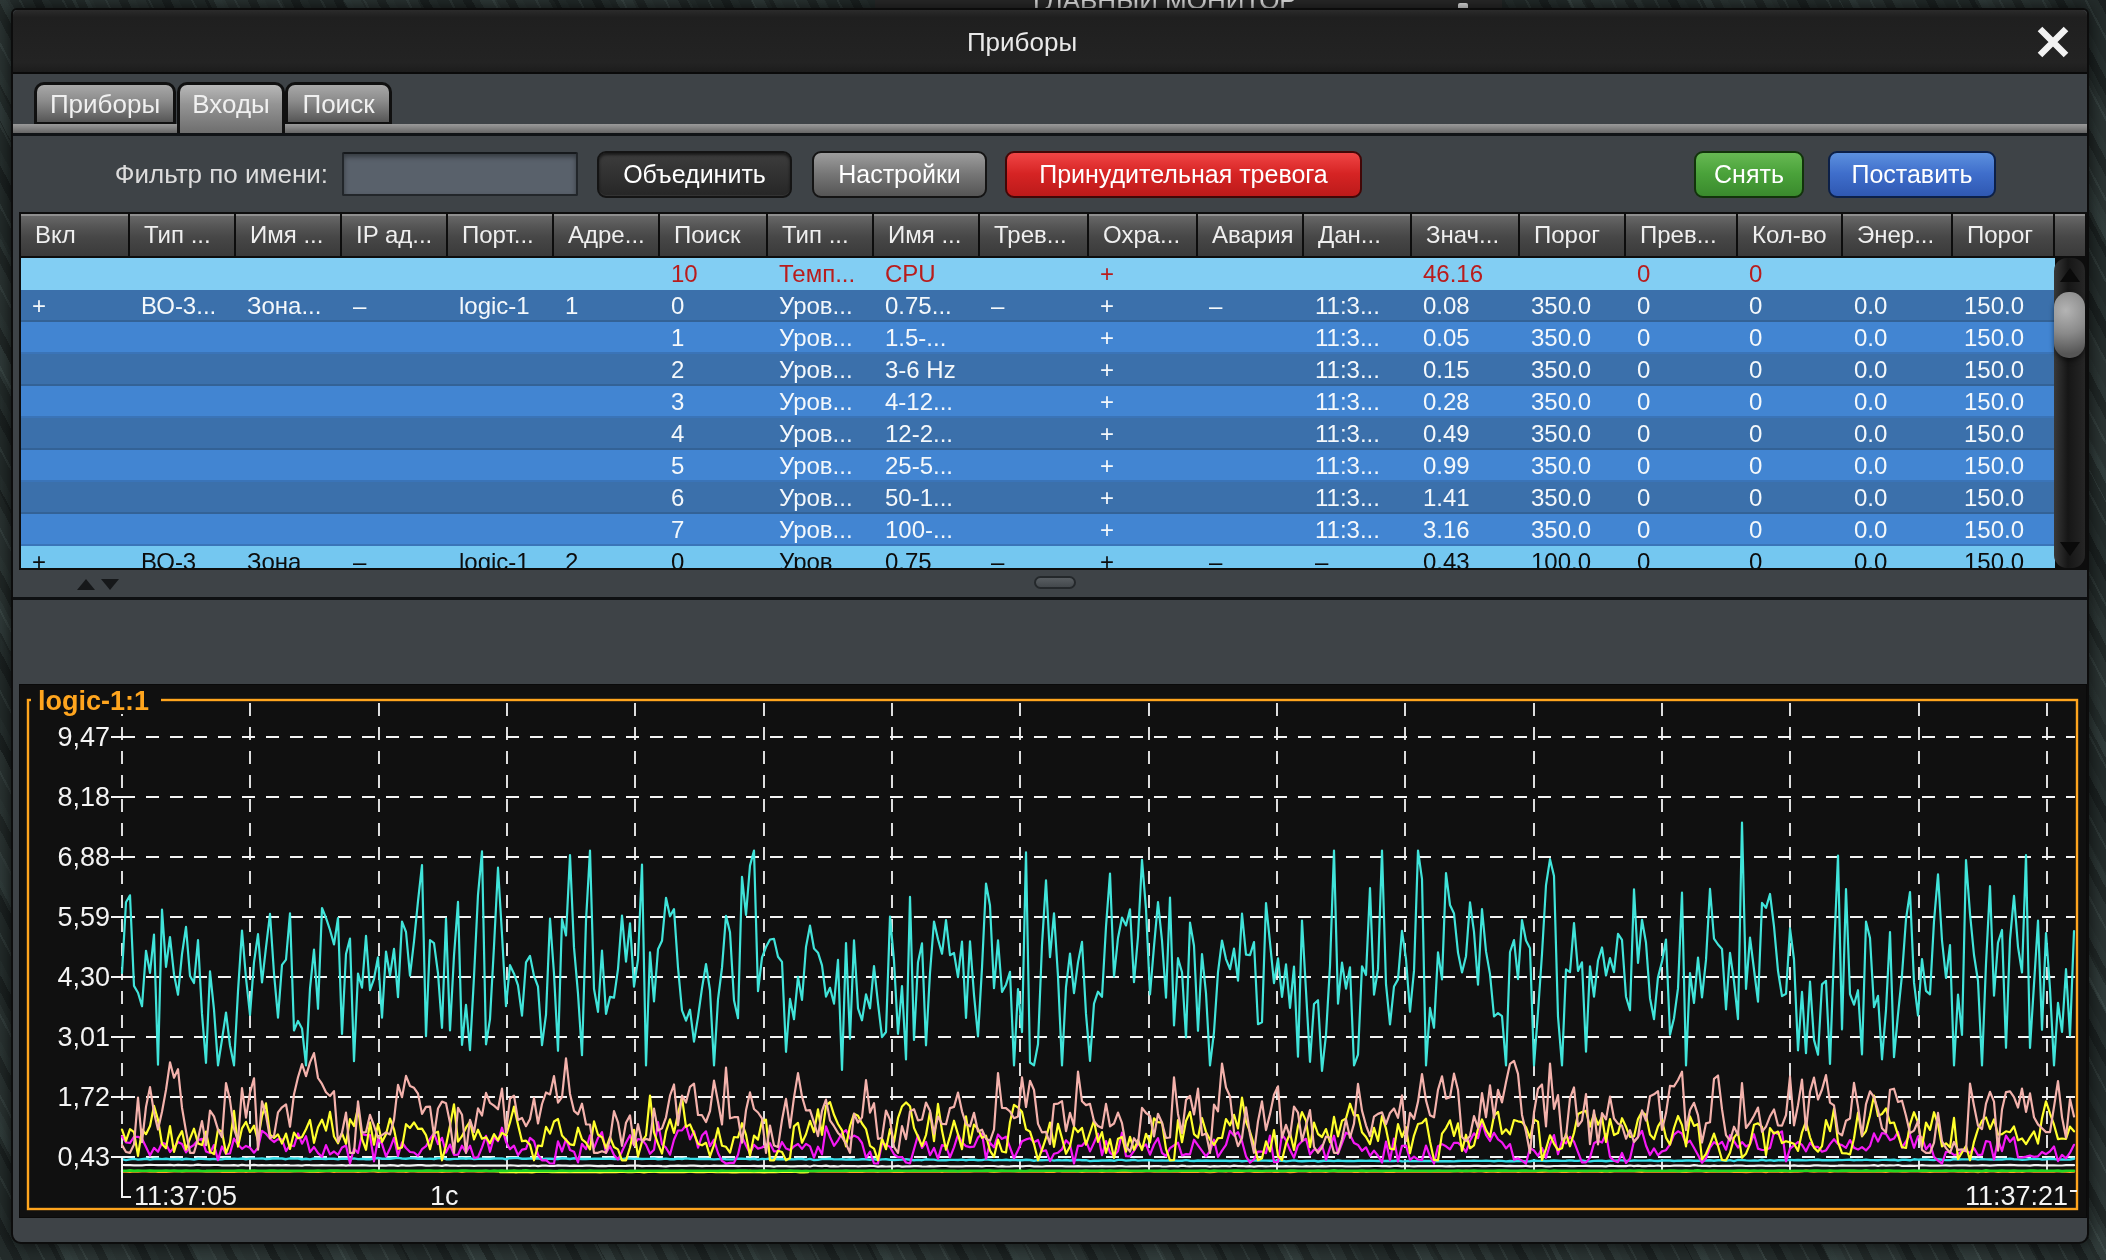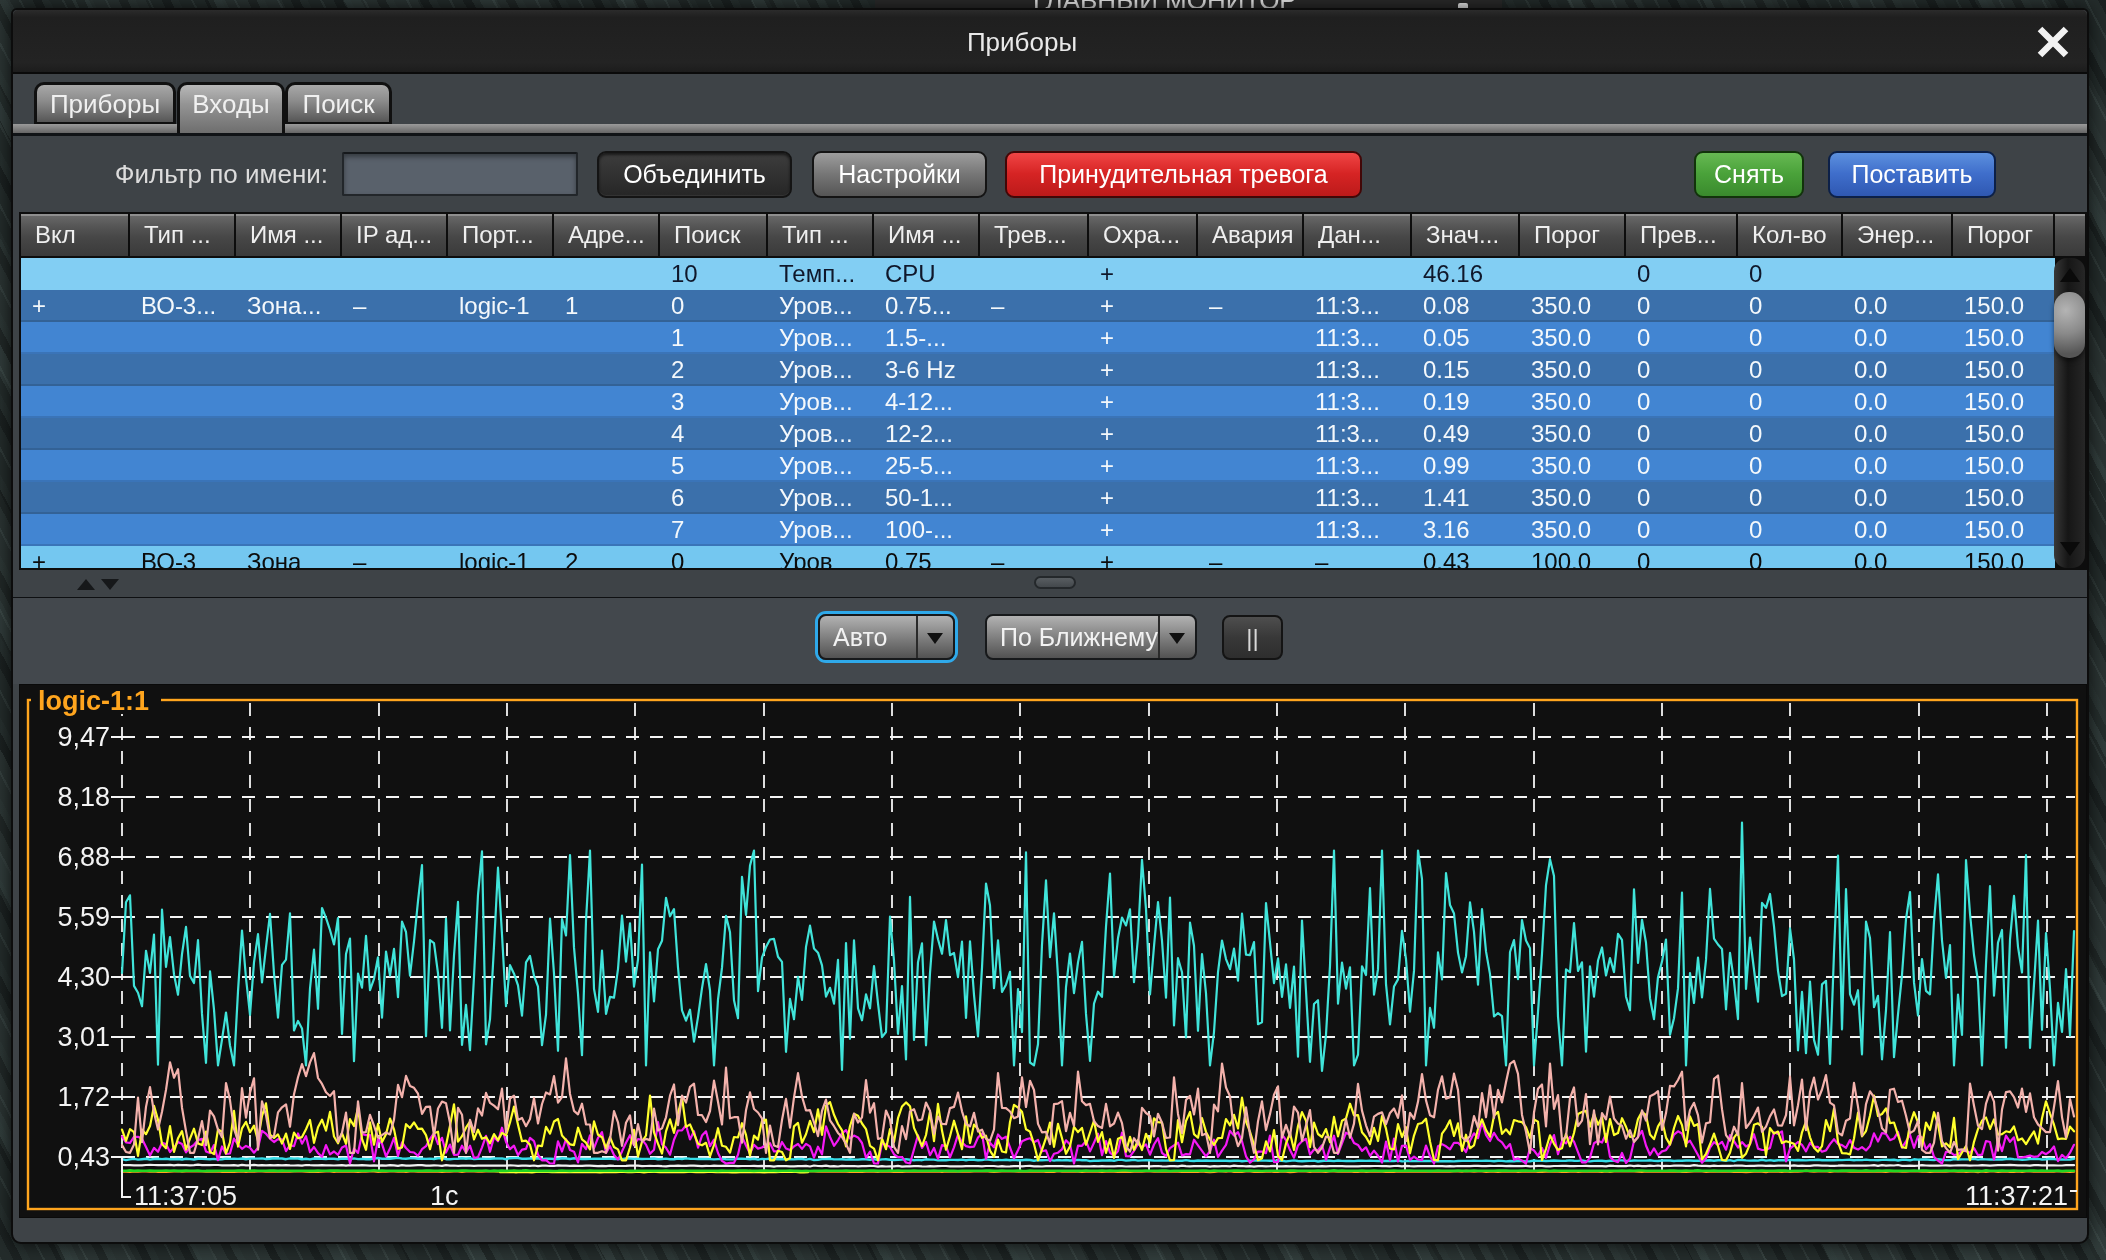--- a/index.html
+++ b/index.html
@@ -48,21 +48,21 @@
 
 .table { position:absolute; left:6px; top:202px; width:2068px; height:358px; background:#0d0d0d;
   border:2px solid #0d0d0d; overflow:hidden; }
 .thead { display:flex; height:42px; gap:2px; background:#0d0d0d; }
 .hc { background:linear-gradient(#6b6b6b,#555 30%,#474747 55%,#3a3a3a); color:#efefef; font-size:24px;
   line-height:42px; padding-left:14px; flex:none; box-shadow:inset 0 2px 0 rgba(255,255,255,0.25); }
 .hstub { flex:1; }
 .tbody { position:absolute; left:0px; top:44px; width:2034px; }
 .trow { display:flex; gap:2px; height:32px; font-size:24px; line-height:31px; }
 .bc { flex:none; padding-left:11px; overflow:hidden; white-space:nowrap; }
-.lt  { background:#82cef3; color:#0f172a; }
+.lt  { background:#82cef3; color:#b91c1c; }
 .lt2 { background:#74c7f0; color:#0c0c0c; }
 .d1  { background:#3b70ab; color:#f4f8fb; box-shadow:inset 0 -2px 0 rgba(0,0,0,0.12); }
 .d2  { background:#4285d2; color:#f4f8fb; box-shadow:inset 0 -2px 0 rgba(0,0,0,0.12); }
 
 .vsb { position:absolute; right:0px; top:44px; width:31px; height:310px;
   background:linear-gradient(90deg,#383838,#161616 45%,#262626); border-radius:13px; }
 .vsb .up, .vsb .dn { position:absolute; left:0; width:31px; height:38px; }
 .vsb .up { top:0; } .vsb .dn { bottom:0; }
 .tri-u { width:0;height:0;border-left:10px solid transparent;border-right:10px solid transparent;border-bottom:14px solid #0a0a0a; margin:10px auto 0; }
 .tri-d { width:0;height:0;border-left:10px solid transparent;border-right:10px solid transparent;border-top:14px solid #0a0a0a; margin:12px auto 0; }
@@ -248,21 +248,21 @@
           <div class="bc" style="width:104px"></div>
           <div class="bc" style="width:104px"></div>
           <div class="bc" style="width:104px"></div>
           <div class="bc" style="width:106px">3</div>
           <div class="bc" style="width:104px">Уров...</div>
           <div class="bc" style="width:104px">4-12...</div>
           <div class="bc" style="width:107px"></div>
           <div class="bc" style="width:107px">+</div>
           <div class="bc" style="width:104px"></div>
           <div class="bc" style="width:106px">11:3...</div>
-          <div class="bc" style="width:106px">0.19</div>
+          <div class="bc" style="width:106px">0.28</div>
           <div class="bc" style="width:104px">350.0</div>
           <div class="bc" style="width:110px">0</div>
           <div class="bc" style="width:103px">0</div>
           <div class="bc" style="width:108px">0.0</div>
           <div class="bc" style="width:100px">150.0</div>
         </div>
 <div class="trow d1">
           <div class="bc" style="width:107px"></div>
           <div class="bc" style="width:104px"></div>
           <div class="bc" style="width:104px"></div>
@@ -377,31 +377,20 @@
           <div class="tri-d"></div>
         </div>
     </div>
   </div>
   <div class="split">
       <div class="tu"></div>
       <div class="td"></div>
       <div class="pill"></div>
     </div>
   <div class="splitline"></div>
-  <div class="cpanel">
-    <div class="combo c-auto">
-        <span class="txt">Авто</span>
-        <span class="arr"></span>
-      </div>
-    <div class="combo c-near">
-        <span class="txt">По Ближнему</span>
-        <span class="arr"></span>
-      </div>
-    <div class="pause">||</div>
-  </div>
   <div class="chart"></div>
 </div>
 <svg style="position:absolute;left:0;top:0;z-index:5" width="2106" height="1260" viewBox="0 0 2106 1260">
 <line x1="122" y1="703" x2="122" y2="1183" class="gv"></line>
 <line x1="250" y1="703" x2="250" y2="1183" class="gv"></line>
 <line x1="379" y1="703" x2="379" y2="1183" class="gv"></line>
 <line x1="507" y1="703" x2="507" y2="1183" class="gv"></line>
 <line x1="635" y1="703" x2="635" y2="1183" class="gv"></line>
 <line x1="764" y1="703" x2="764" y2="1183" class="gv"></line>
 <line x1="892" y1="703" x2="892" y2="1183" class="gv"></line>

